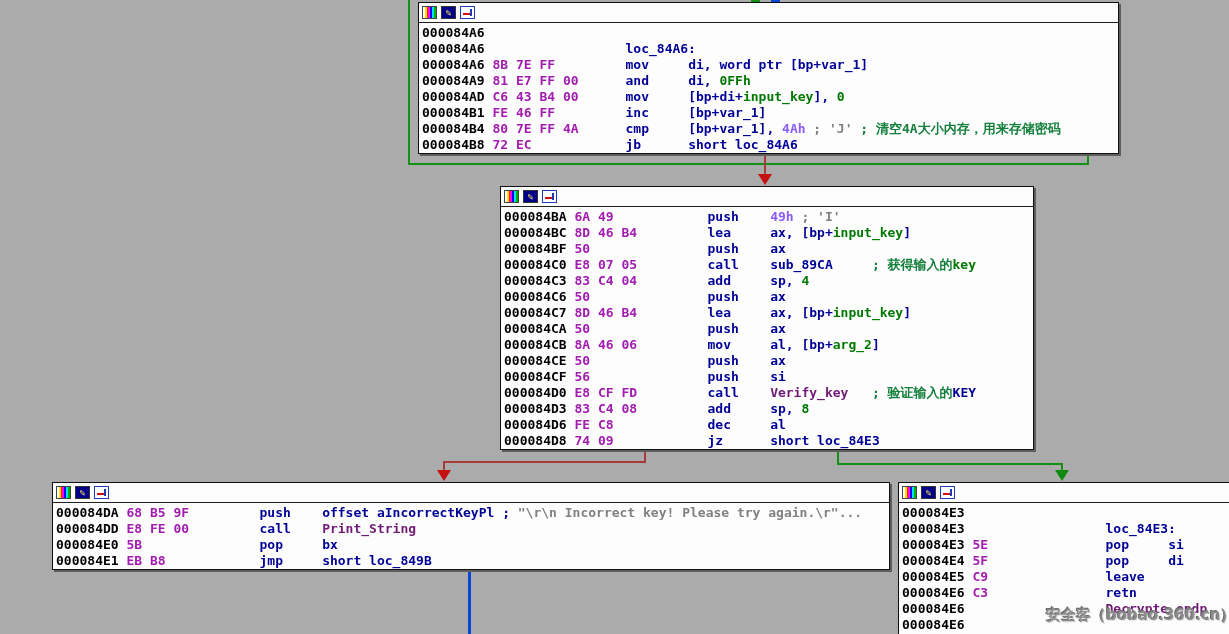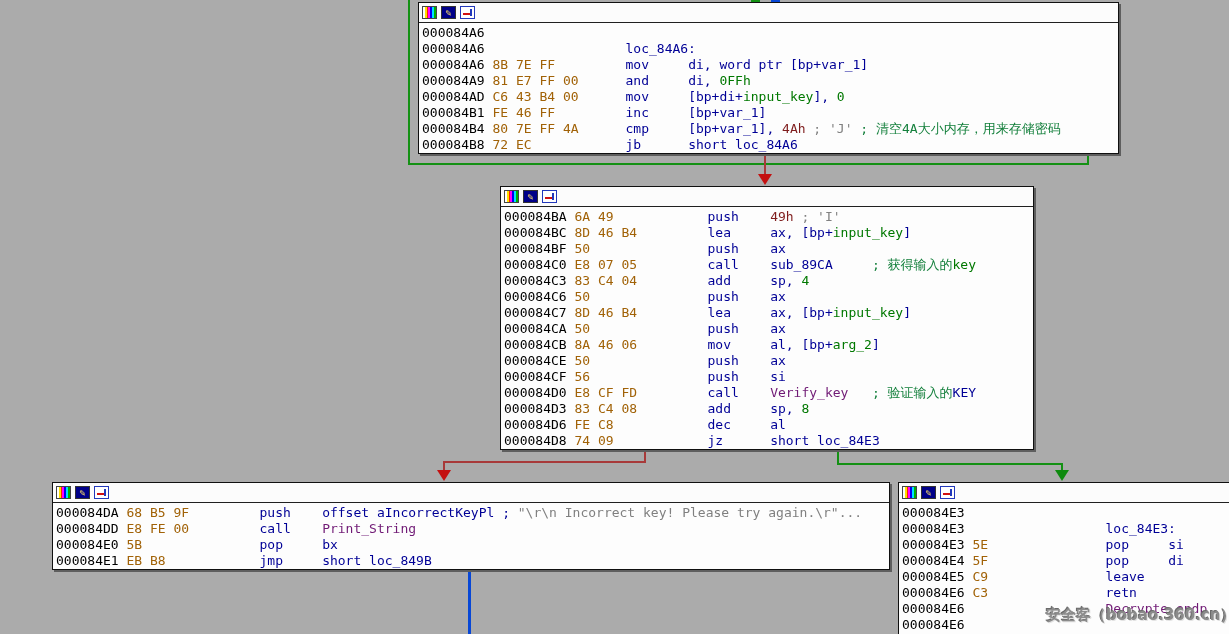--- a/index.html
+++ b/index.html
@@ -40,28 +40,28 @@
   }
   .ic-col::before{
     content:"";position:absolute;left:2px;top:6px;width:7px;height:2px;background:#d01010;
   }
   .ic-col::after{
     content:"";position:absolute;right:2px;top:2px;width:2px;height:7px;background:#2238bb;
   }
   .body{
     padding:2px 0 0 3px;
     white-space:pre;
-    font-size:13px;font-weight:normal;
+    font-size:13px;font-weight:bold;
   }
   .ln{height:16px;line-height:16px;}
   .c-a{color:#000000;}   
-  .c-b{color:#a16207;}   
+  .c-b{color:#a21caf;}   
   .c-n{color:#000096;}   
   .c-g{color:#007800;text-align:center;}   
-  .c-o{color:#7f1d1d;}   
+  .c-o{color:#8b5cf6;}   
   .c-gy{color:#808080;}  
   .c-c{color:#15803d;}   
   .c-f{color:#701a75;}   
   
   .edge .seg{position:absolute;}
   .edge.green .seg{background:#149114;}
   .edge.red .seg{background:#a83a3a;}
   .edge.blue .seg{background:#0747d6;}
   .arr{position:absolute;width:0;height:0;
        border-left:7px solid transparent;border-right:7px solid transparent;

